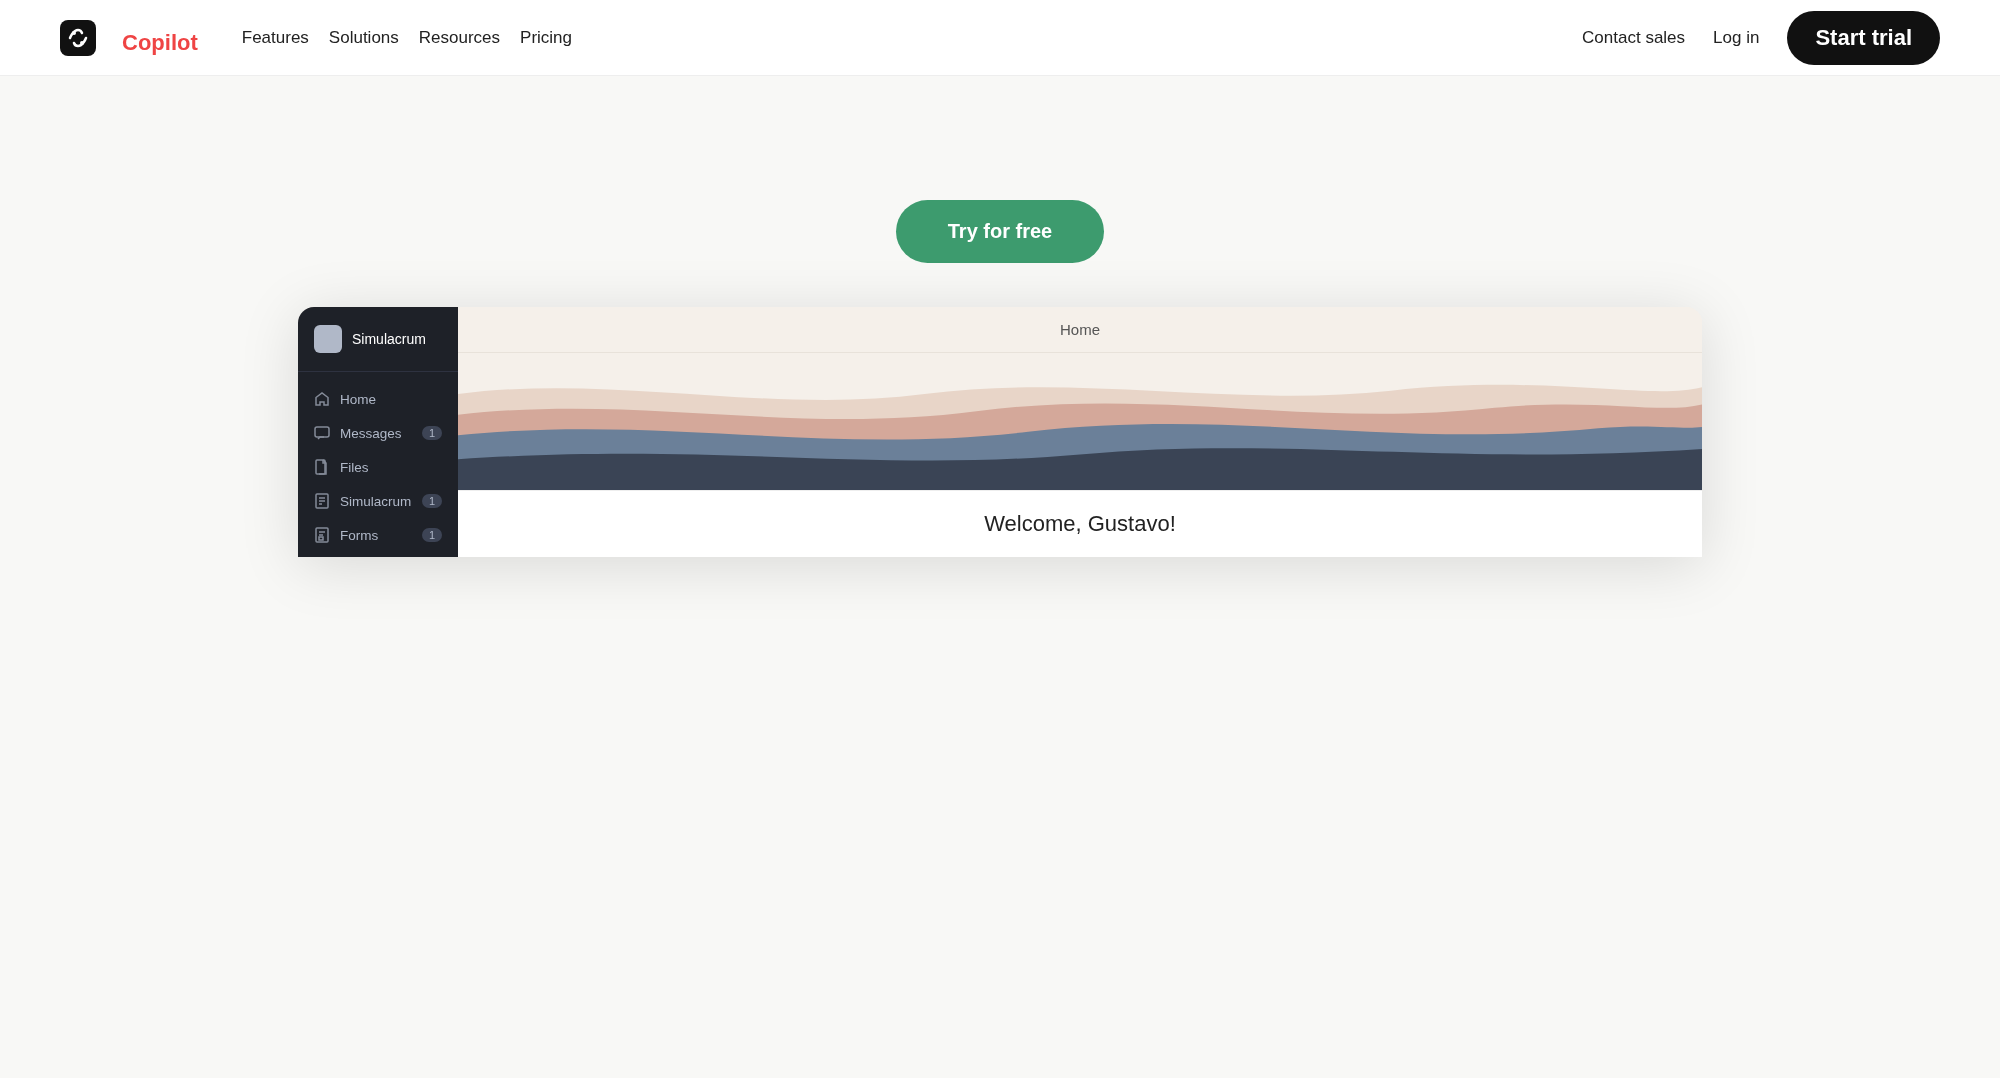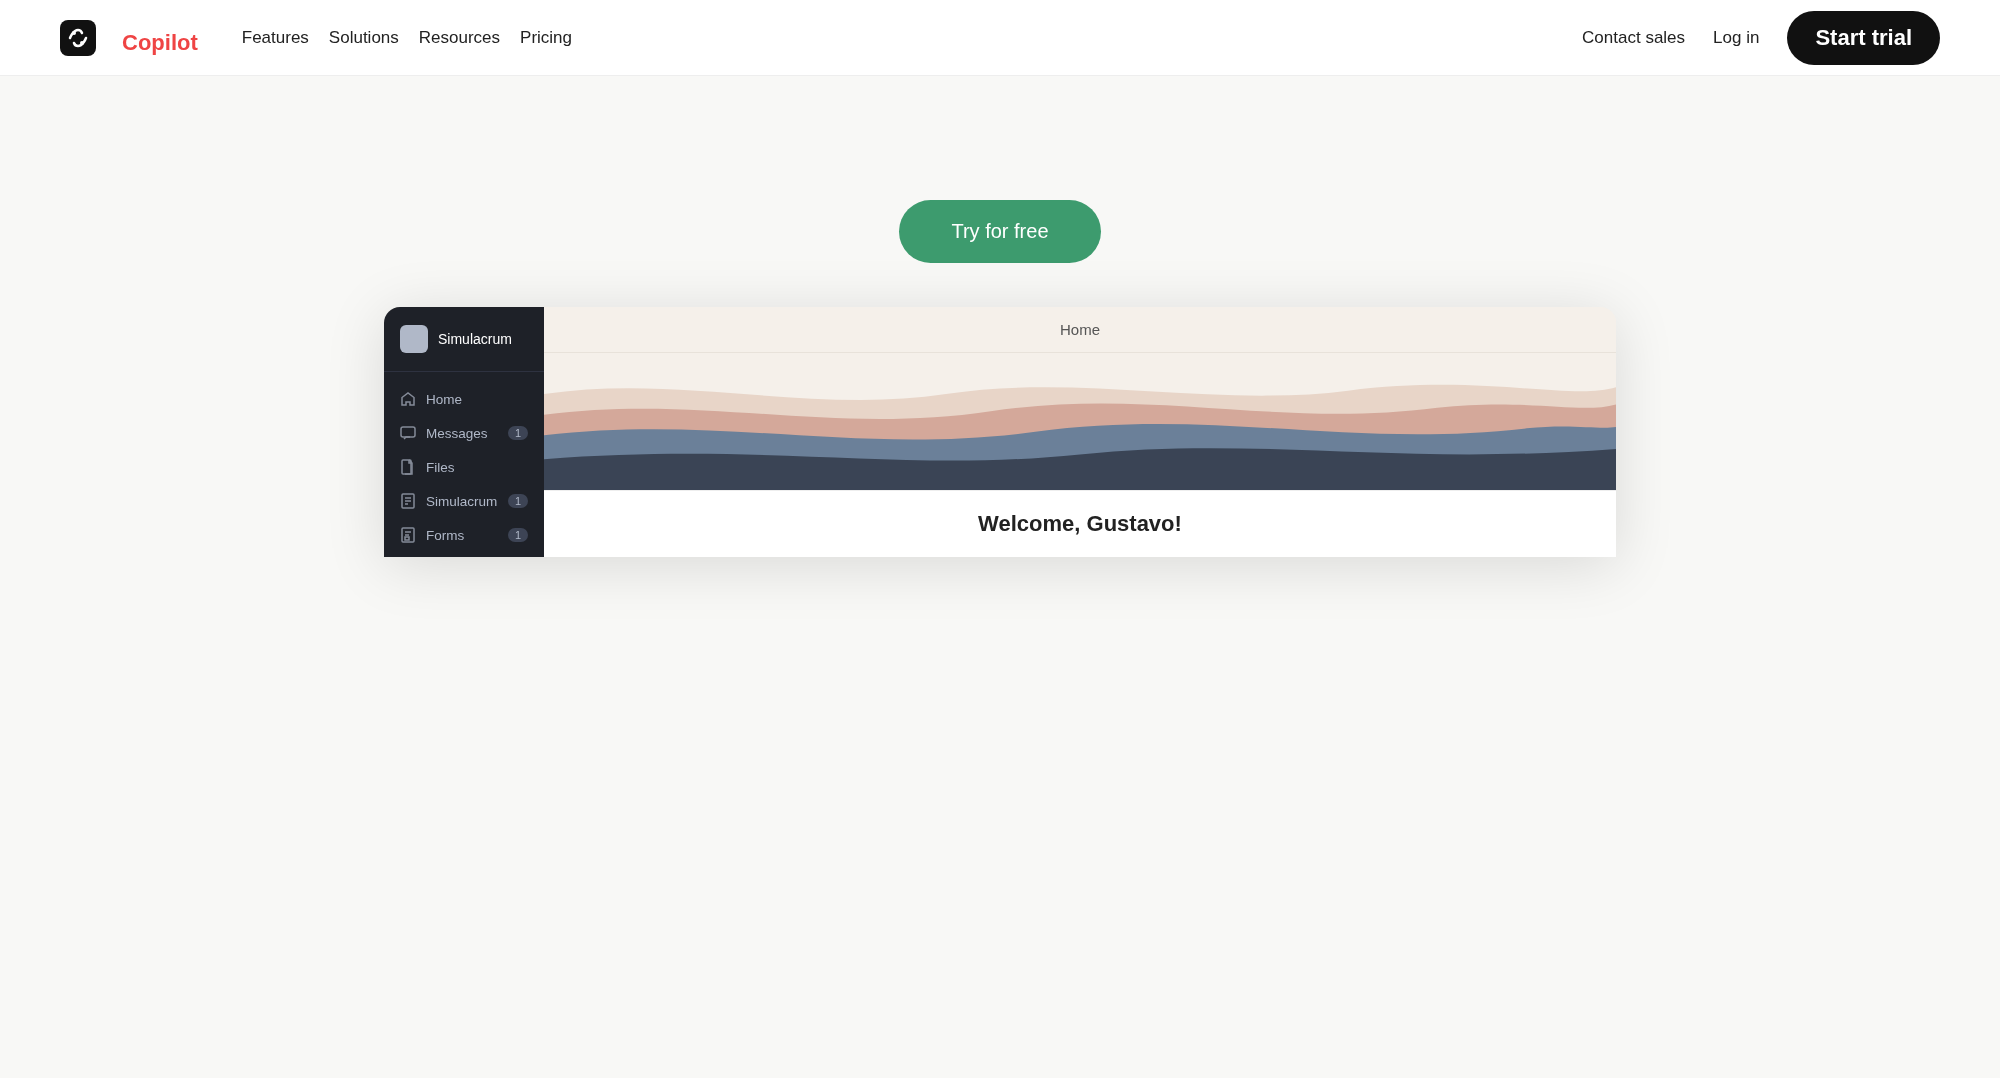--- a/index.html
+++ b/index.html
@@ -121,28 +121,28 @@
       line-height: 1.65;
     }
 
     .btn-try-free {
       background: #3d9b6e;
       color: #fff;
       border: none;
       border-radius: 50px;
       padding: 20px 52px;
       font-size: 20px;
-      font-weight: 400;
+      font-weight: 700;
       cursor: pointer;
       margin-top: 44px;
     }
 
     
     .product-preview {
-      width: 1232px;
+      width: 1404px;
       max-width: 96%;
       margin: 44px auto 9px;
       border-radius: 16px 16px 0 0;
       overflow: hidden;
       box-shadow: 0 8px 60px rgba(0,0,0,0.13);
       display: flex;
       height: 250px;
       background: #f5f0ea;
     }
 
@@ -247,21 +247,21 @@
 
     
     .welcome-section {
       background: #fff;
       display: flex;
       align-items: center;
       justify-content: center;
       padding: 20px;
       border-top: 1px solid #eee;
       font-size: 22px;
-      font-weight: 700;
+      font-weight: 400;
       color: #222;
       min-height: 50px;
     }
   </style>
 </head>
 <body>
 
 <nav>
   <div class="nav-left">
     <a href="#" class="logo">

